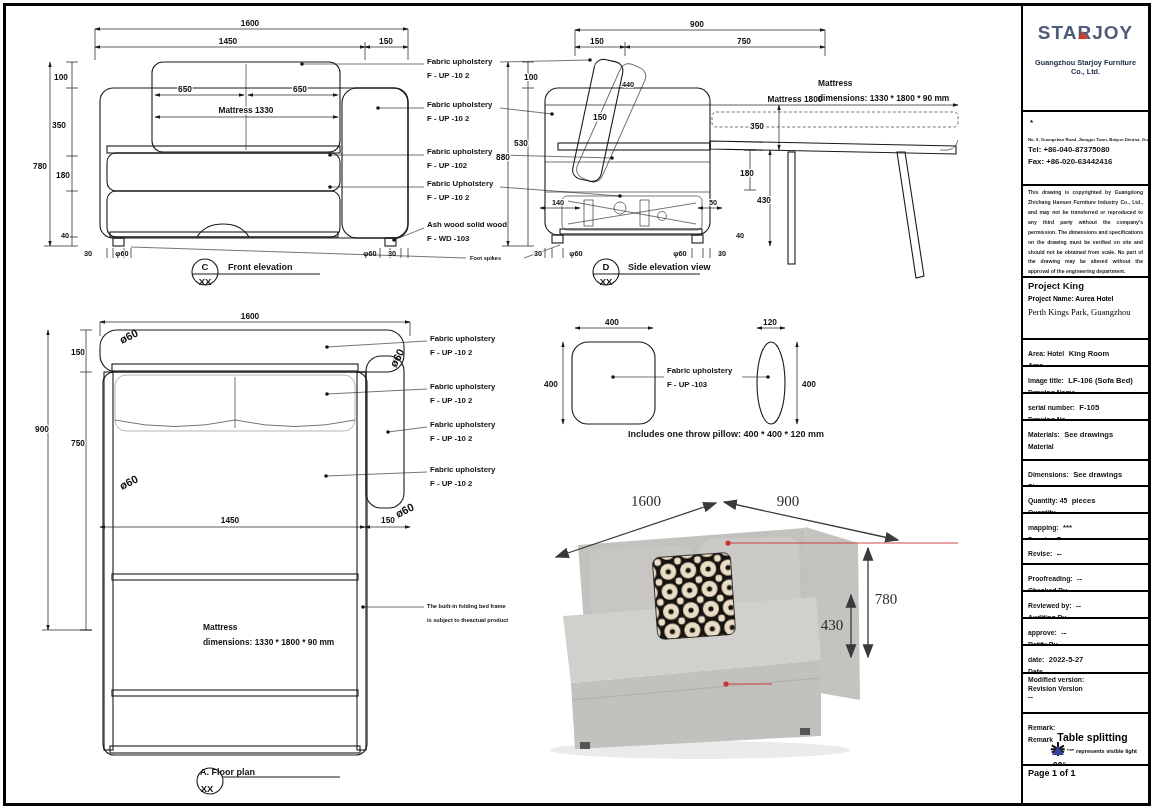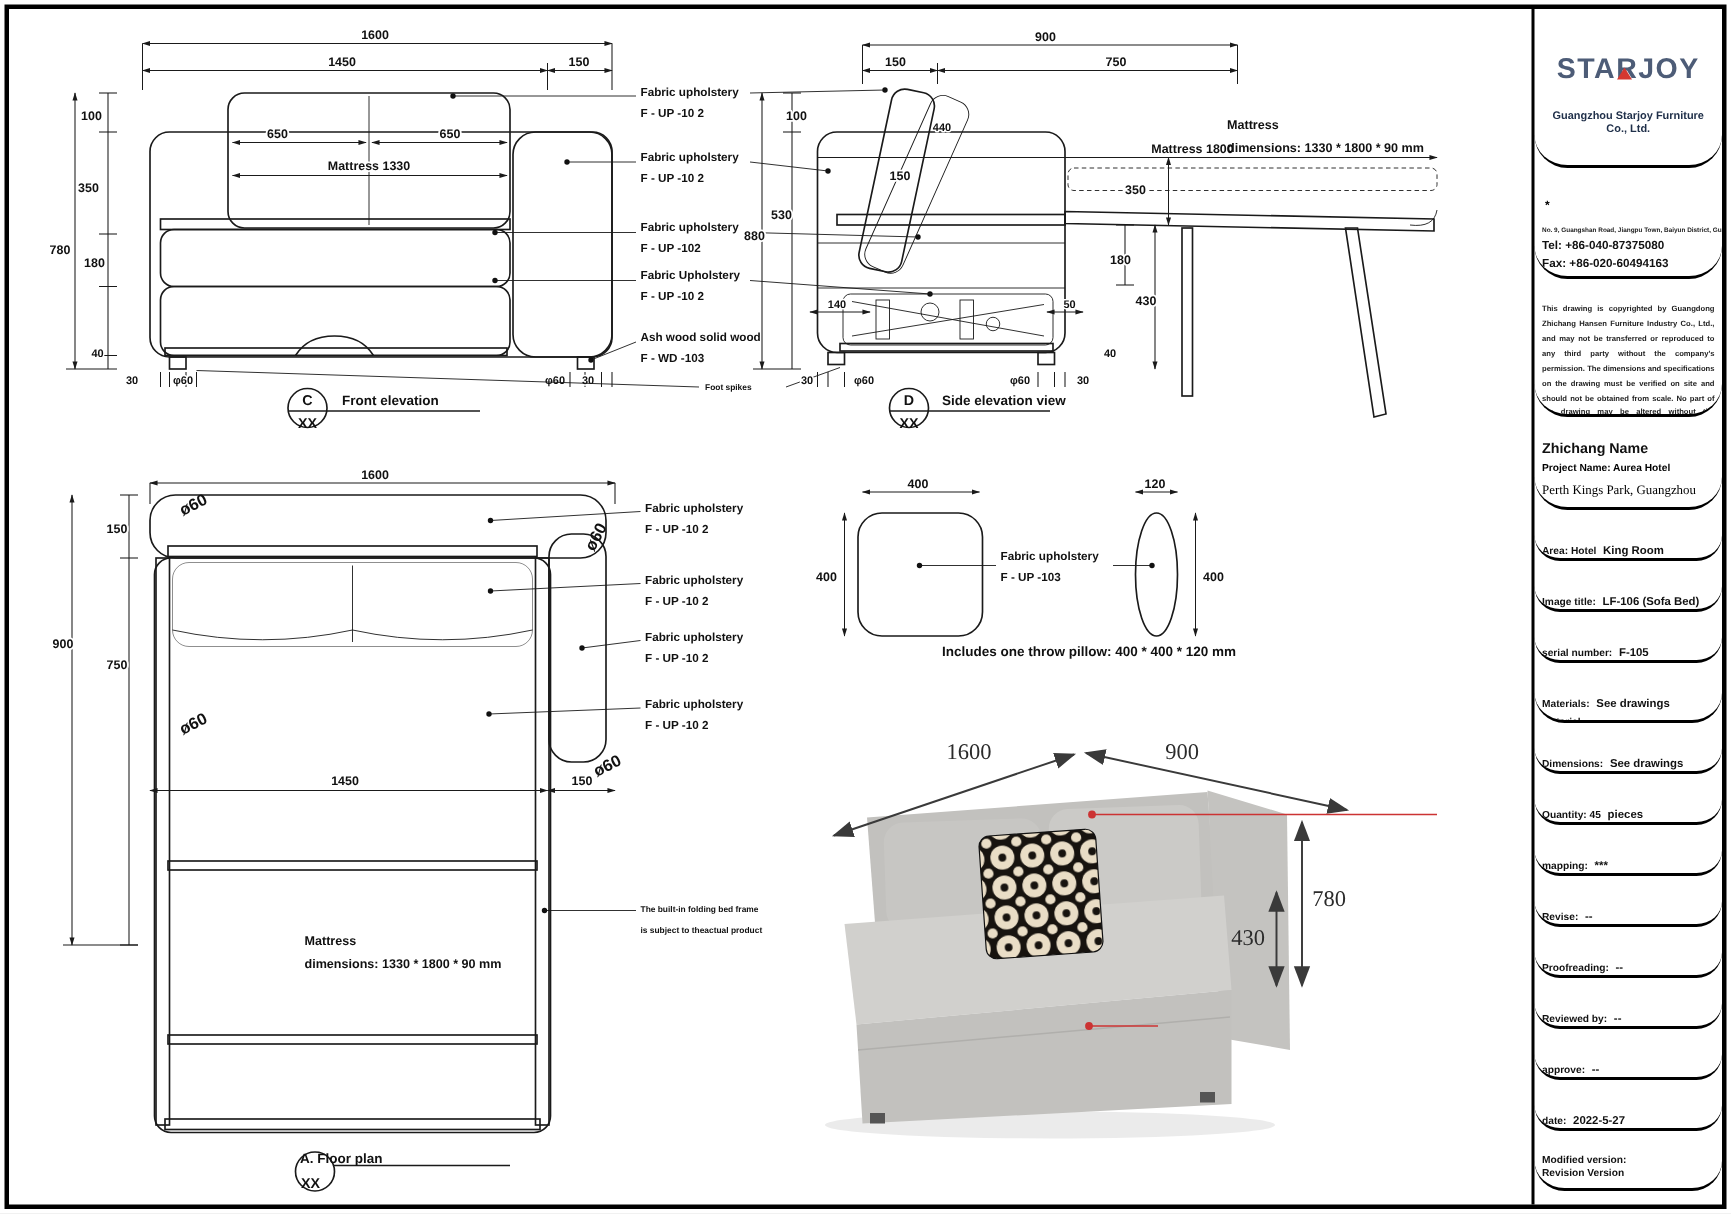--- a/index.html
+++ b/index.html
@@ -2,21 +2,21 @@
 <html><head>
 <meta charset="utf-8">
 <style>
   html,body{margin:0;padding:0;background:#e8e8e8;}
   #page{position:relative;width:1154px;height:809px;background:#fff;font-family:"Liberation Sans",sans-serif;overflow:hidden;}
   #frame{position:absolute;inset:3px;border:3px solid #000;pointer-events:none;z-index:5;}
   svg{position:absolute;left:0;top:0;z-index:1;}
 
   
   #titleblock{position:absolute;top:6px;bottom:6px;left:1021px;width:127px;background:#fff;border-left:2px solid #000;z-index:3;display:flex;flex-direction:column;box-sizing:border-box;}
-  #titleblock .row{border-bottom:2px solid #000;box-sizing:border-box;padding:16px 5px;overflow:hidden;flex:none;border-radius:22px;}
+  #titleblock .row{border-bottom:2px solid #000;box-sizing:border-box;padding:2px 5px;overflow:hidden;flex:none;}
   .logoRow{height:106px;text-align:center;}
   .brand{position:relative;display:inline-block;margin-top:14px;font-weight:bold;font-size:19px;letter-spacing:1px;color:#4d5c77;}
   .brand .tri{position:absolute;left:40px;top:9px;width:0;height:0;border-left:5px solid transparent;border-right:5px solid transparent;border-bottom:8px solid #d43830;}
   .company{margin-top:14px;font-size:7.3px;font-weight:bold;color:#20304a;}
   .contactRow{height:74px;font-weight:bold;}
   .dot{font-size:8px;margin:4px 0 10px 2px;}
   .addr{font-size:4.6px;color:#222;white-space:nowrap;transform:scale(.93);transform-origin:left;}
   .telfax{font-size:7.8px;color:#111;margin-top:3px;}
   .discRow{height:92px;}
   .disc{font-size:5.1px;font-weight:bold;color:#222;line-height:1.95;text-align:justify;}
@@ -419,27 +419,27 @@
 
 <div id="titleblock">
   <div class="row logoRow">
     <div class="brand"><span>STARJOY</span><span class="tri"></span></div>
     <div class="company">Guangzhou Starjoy Furniture Co., Ltd.</div>
   </div>
   <div class="row contactRow">
     <div class="dot">*</div>
     <div class="addr">No. 9, Guangshan Road, Jiangpu Town, Baiyun District, Guangzhou</div>
     <div class="telfax">Tel: +86-040-87375080</div>
-    <div class="telfax">Fax: +86-020-60494163</div>
+    <div class="telfax">Fax: +86-020-63442416</div>
   </div>
   <div class="row discRow">
     <div class="disc">This drawing is copyrighted by Guangdong Zhichang Hansen Furniture Industry Co., Ltd., and may not be transferred or reproduced to any third party without the company's permission. The dimensions and specifications on the drawing must be verified on site and should not be obtained from scale. No part of the drawing may be altered without the approval of the engineering department.</div>
   </div>
   <div class="row projRow">
-    <div class="projhdr">Zhichang Name</div>
+    <div class="projhdr">Project King</div>
     <div class="projline1">Project Name: Aurea Hotel</div>
     <div class="projline2">Perth Kings Park, Guangzhou</div>
   </div>
   <div class="row h27">
     <span class="f-lab">Area: Hotel</span> <span class="f-val">King Room</span>
     <div class="f-sub">Area</div>
   </div>
   <div class="row h27">
     <span class="f-lab">Image title:</span> <span class="f-val">LF-106 (Sofa Bed)</span>
     <div class="f-sub">Drawing Name</div>

